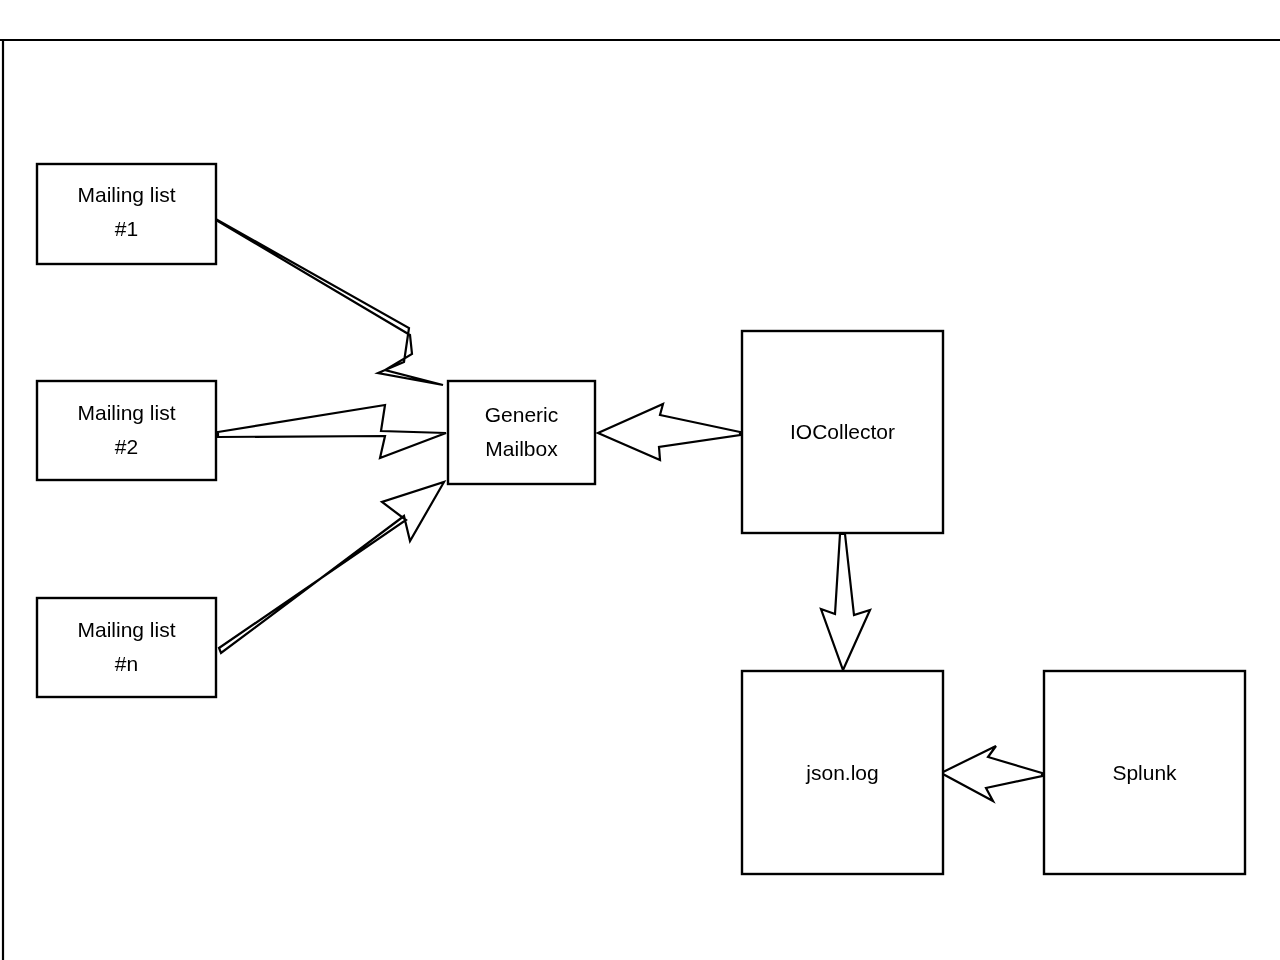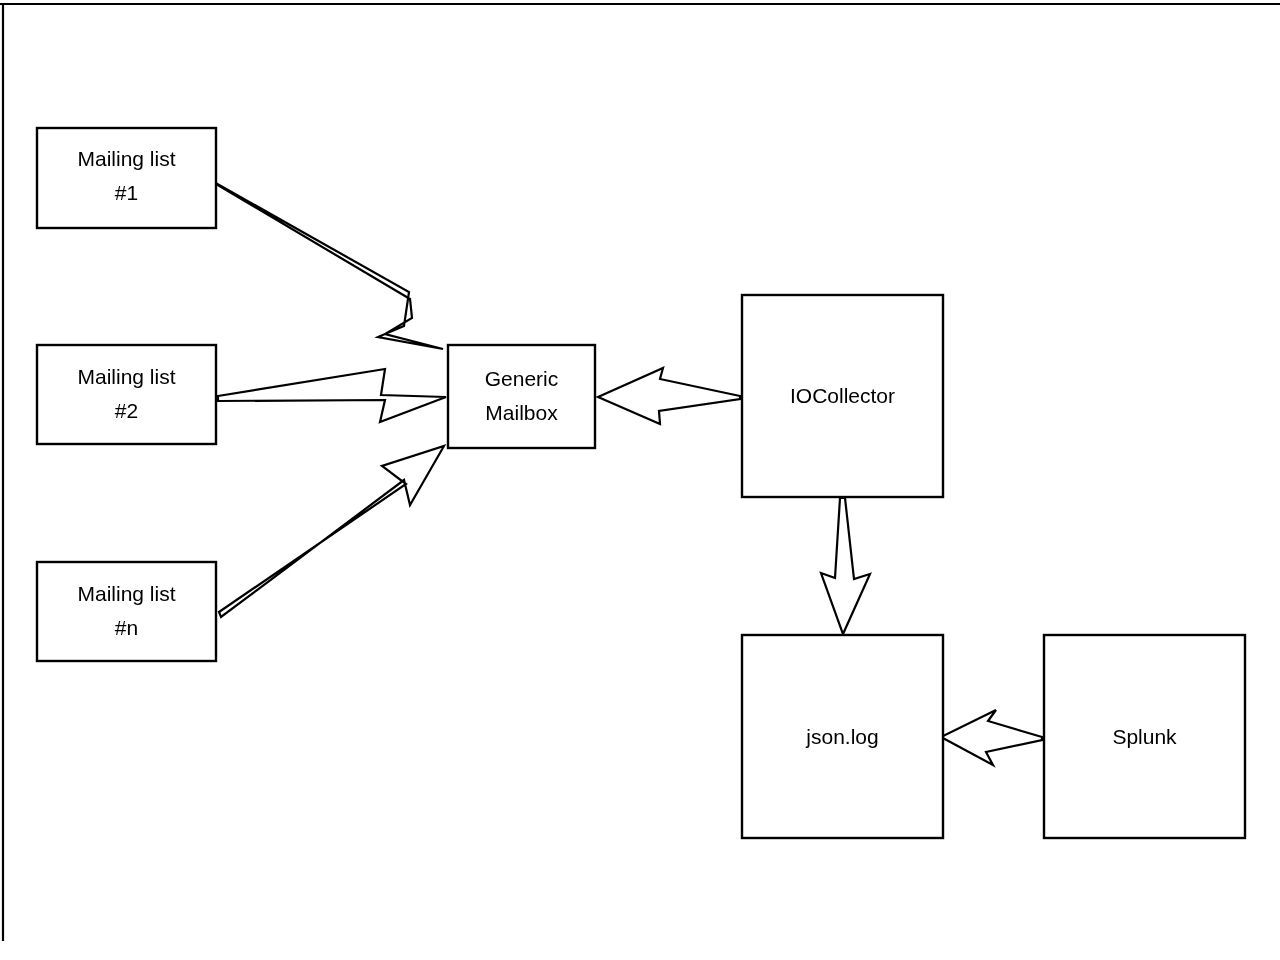--- a/index.html
+++ b/index.html
@@ -11,20 +11,21 @@
     width: 1280px;
     height: 960px;
     overflow: hidden;
     font-family: "Liberation Sans", sans-serif;
   }
   #canvas {
     position: relative;
     width: 1280px;
     height: 853px;
     background: #ffffff;
+    margin-top: 36px;
   }
   #diagram-svg {
     position: absolute;
     top: 0;
     left: 0;
     width: 1280px;
     height: 960px;
     display: block;
   }
   .node-box {

